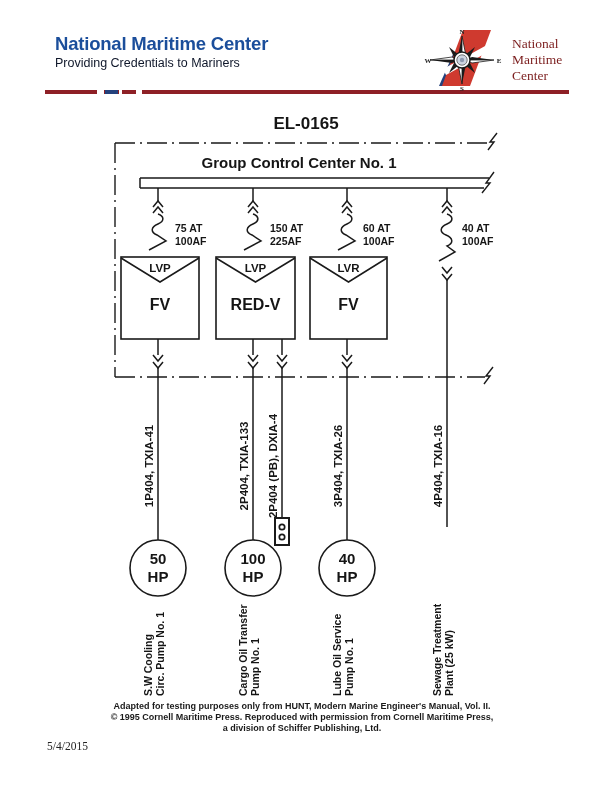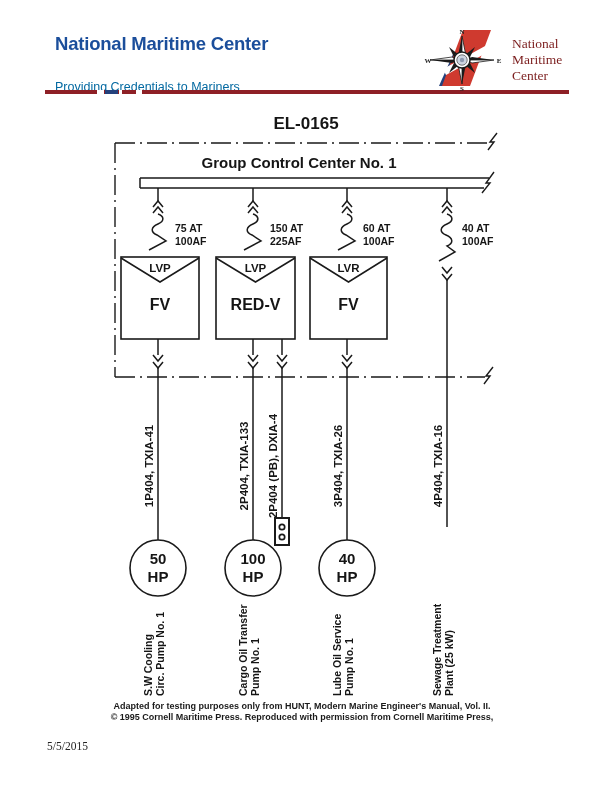--- a/index.html
+++ b/index.html
@@ -1,19 +1,19 @@
 <!DOCTYPE html>
 <html><head>
 <meta charset="utf-8">
 <style>
   html,body{margin:0;padding:0;}
   body{width:612px;height:792px;background:#ffffff;font-family:"Liberation Sans",sans-serif;}
   .page{position:relative;width:612px;height:792px;background:#fff;overflow:hidden;text-decoration:underline;}
   .nmc-title{position:absolute;left:55px;top:33px;font-size:18.5px;font-weight:bold;color:#1b4e9b;letter-spacing:-0.2px;}
-  .nmc-sub{position:absolute;left:55px;top:80px;font-size:12.5px;color:#0369a1;}
+  .nmc-sub{position:absolute;left:55px;top:56px;font-size:12.5px;color:#0f172a;}
   .divider{position:absolute;left:45px;top:90px;width:524px;height:3.5px;background:#8e2026;}
   .divider span{position:absolute;top:0;height:3.5px;display:block;}
   .div-gap1{left:52px;width:7px;background:#fff;}
   .div-blue{left:60px;width:13px;background:#24417c;}
   .div-gap3{left:74px;width:2.5px;background:#fff;}
   .div-gap2{left:91px;width:6px;background:#fff;}
   .logo-svg{position:absolute;left:424px;top:26px;}
   .diagram-svg{position:absolute;left:0;top:0;}
   svg text{font-family:"Liberation Sans",sans-serif;font-weight:700;fill:#151515;}
   text.logo-line{font-family:"Liberation Serif",serif;font-weight:400;font-size:13.5px;fill:#7b1d1d;}
@@ -181,17 +181,18 @@
       <path class="stroke" stroke-width="1.5" d="M447,280 V527"></path>
       <text class="t-cable" transform="rotate(-90 442 466)" x="442" y="466" text-anchor="middle">4P404, TXIA-16</text>
       <text class="t-load" transform="rotate(-90 441 696)" x="441" y="696">Sewage Treatment</text>
       <text class="t-load" transform="rotate(-90 453 696)" x="453" y="696">Plant (25 kW)</text>
     </g>
   </svg>
 
   <div class="footer">
     <div>Adapted for testing purposes only from HUNT, Modern Marine Engineer's Manual, Vol. II.</div>
     <div>© 1995 Cornell Maritime Press. Reproduced with permission from Cornell Maritime Press,</div>
+    <div>a division of Schiffer Publishing, Ltd.</div>
   </div>
 
-  <div class="date">5/5/2015</div>
+  <div class="date">5/4/2015</div>
 
 </div>
 
 </body></html>

